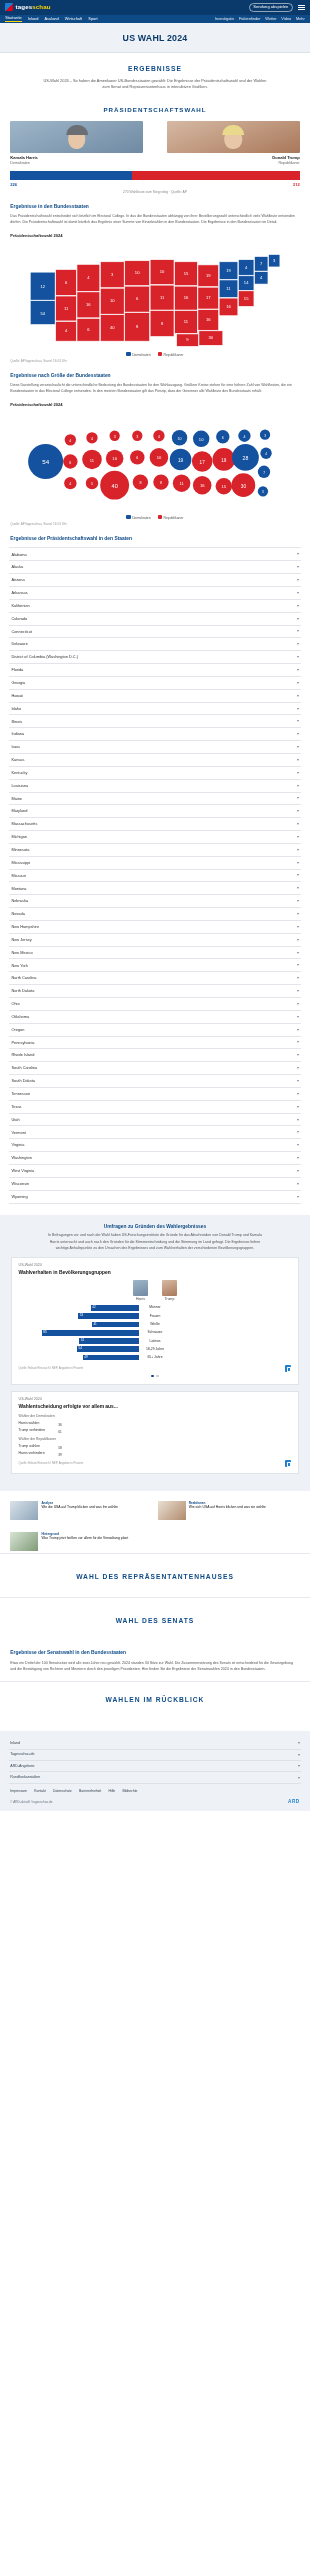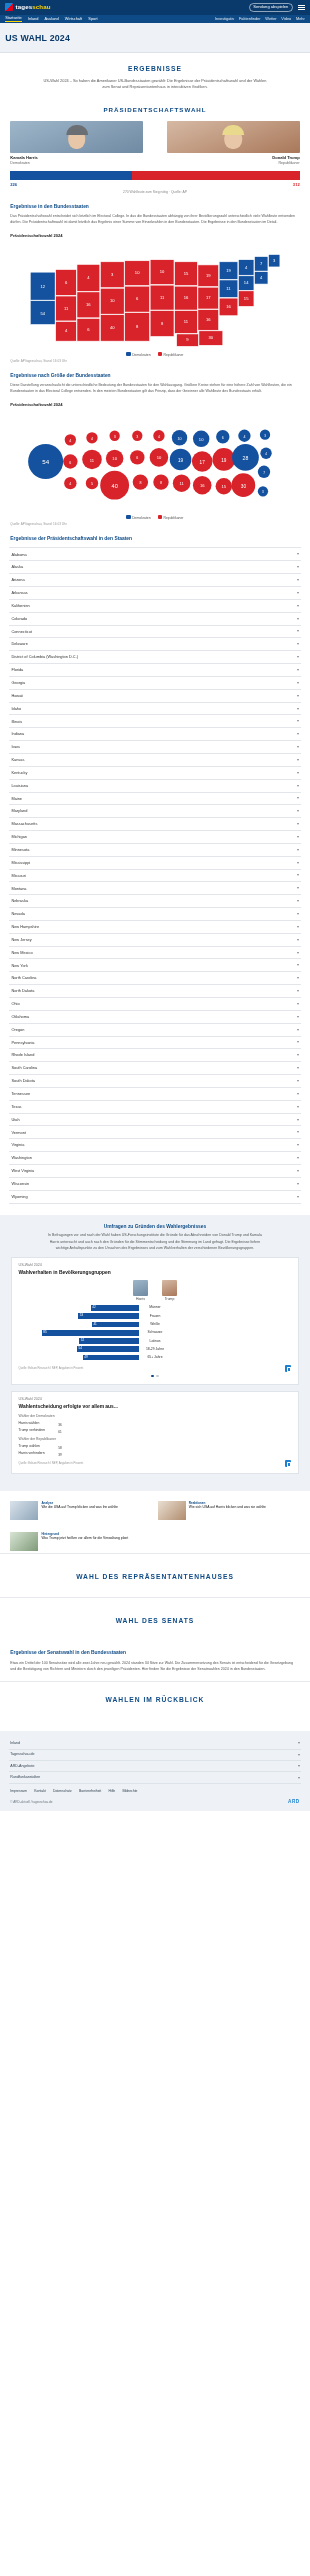--- a/index.html
+++ b/index.html
@@ -46,21 +46,21 @@
   .navbar {
     background:#0d4a86; color:#fff; height:8.8px;
     display:flex; align-items:center; gap:6.2px;
     padding:0 5.2px; font-size:3.9px;
   }
   .navbar span.active { border-bottom:1px solid #ffd400; padding-bottom:0.5px; }
   .navbar .nav-right { margin-left:auto; display:flex; gap:4.7px; opacity:.9; }
 
   
   .title-band {
-    background:#eef2f6; text-align:left; padding:8.3px 5.2px 7.2px;
+    background:#eef2f6; text-align:center; padding:8.3px 5.2px 7.2px;
     border-bottom:0.5px solid #dde3ea;
   }
   .title-band h1 { margin:0; font-size:8.8px; color:#0a3a6b; letter-spacing:0.2px; font-weight:bold; }
 
   .section-head { text-align:center; padding:11.4px 5.2px 3.1px; }
   .section-head h2 { margin:0; font-size:6.7px; color:#0d4a86; letter-spacing:1px; font-weight:bold; }
   .section-sub {
     max-width:227px; margin:4.1px auto 0; font-size:3.9px; color:#555; line-height:1.6; text-align:center;
   }
 

